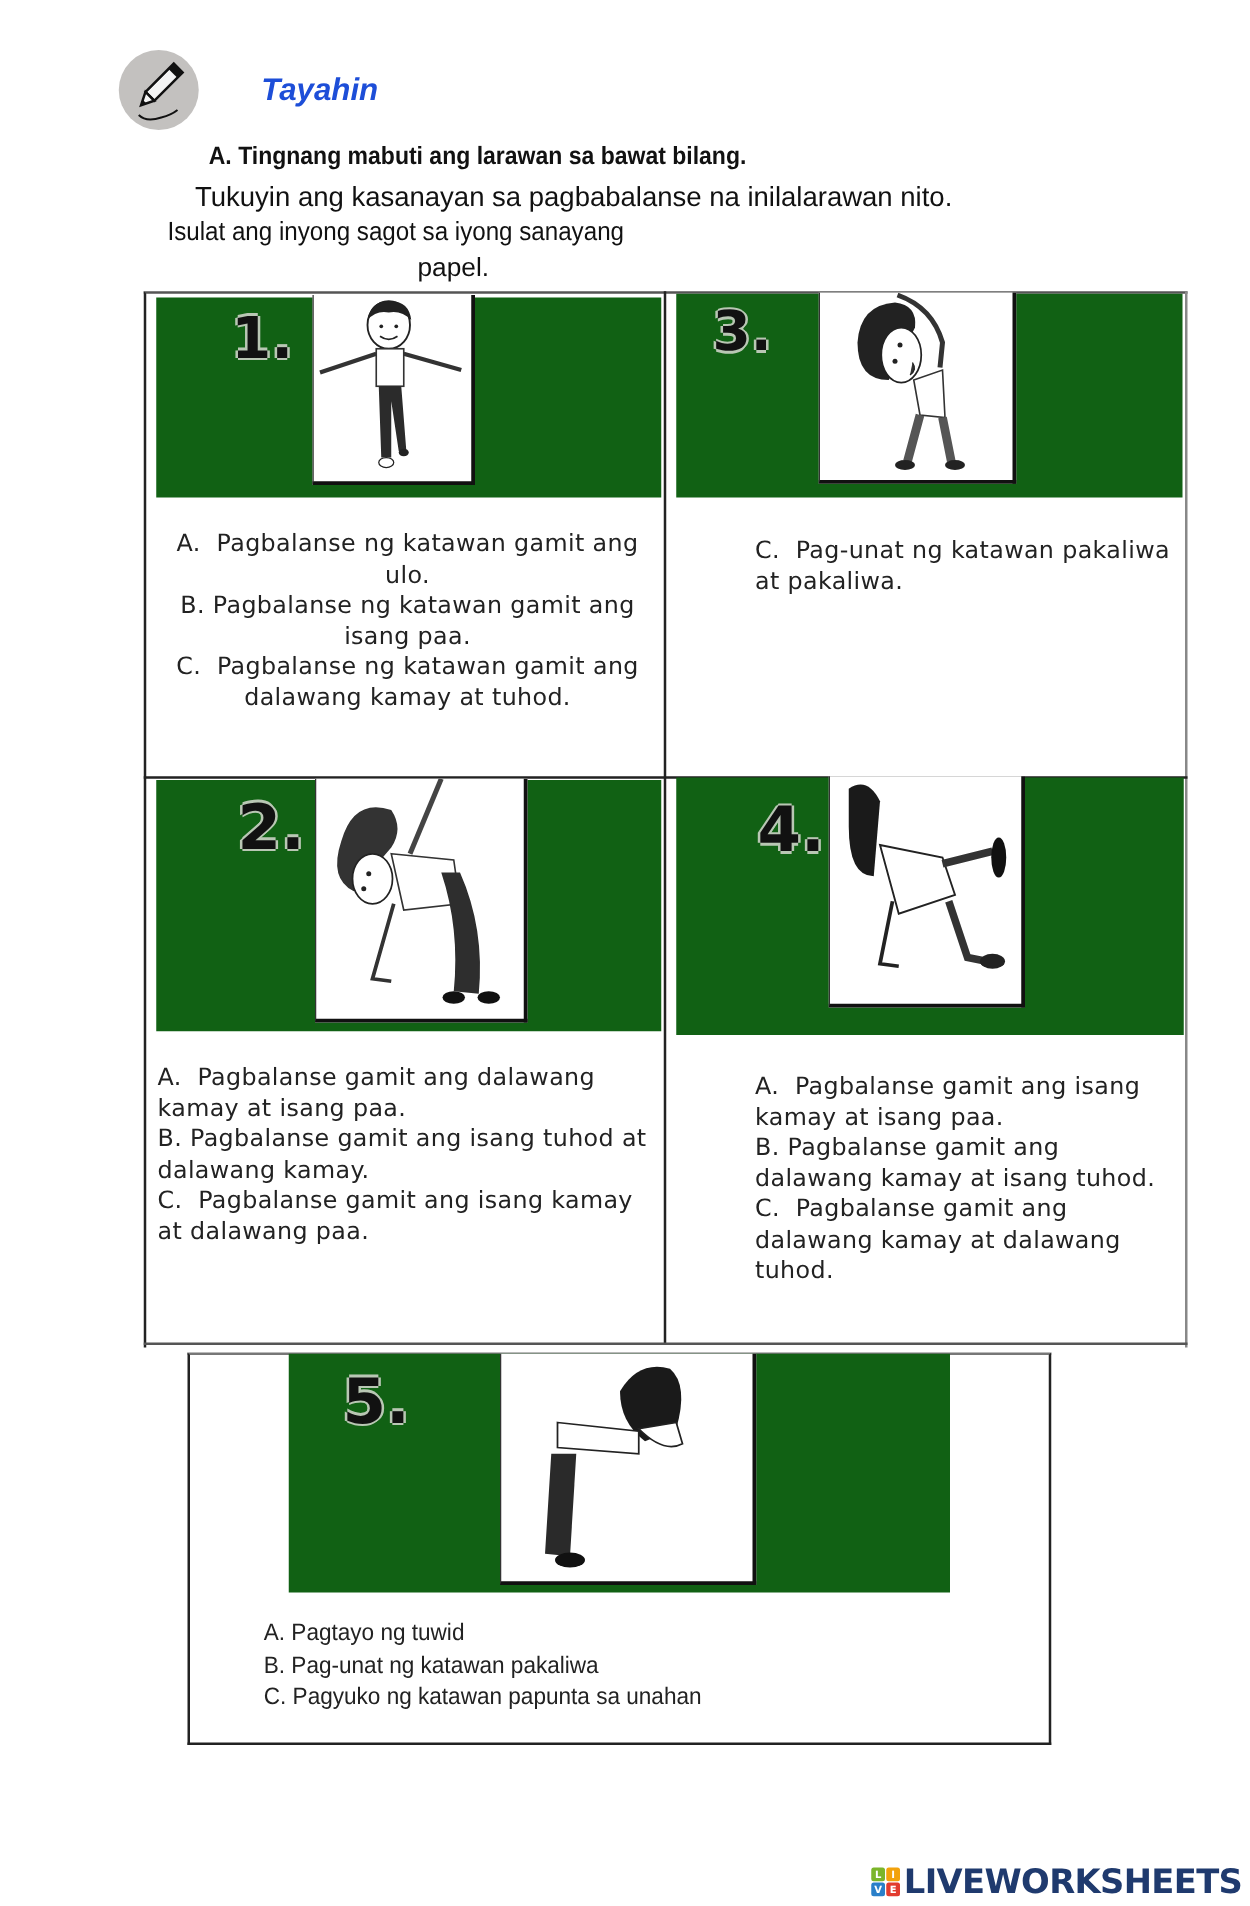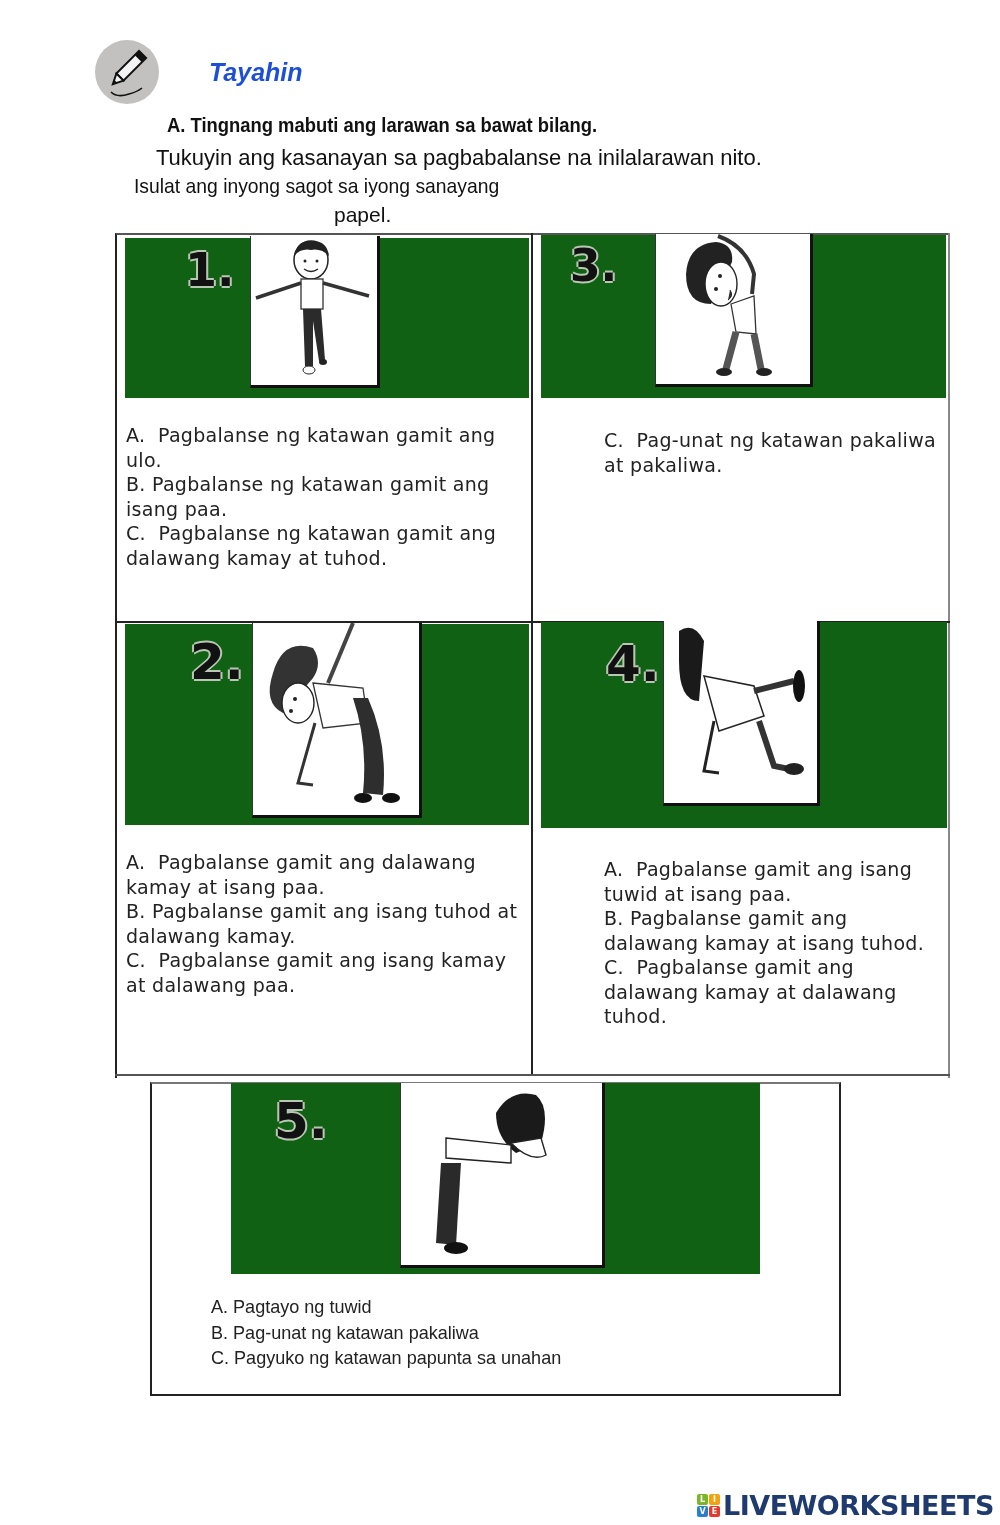--- a/index.html
+++ b/index.html
@@ -72,21 +72,21 @@
     <circle cx="54" cy="25" r="1.5" fill="#222"></circle>
       <circle cx="66" cy="25" r="1.5" fill="#222"></circle>
     <path d="M 53 33 Q 60 38 67 33" fill="none" stroke="#222" stroke-width="1.3"></path>
     <rect x="50" y="43" width="22" height="30" fill="#fff" stroke="#333" stroke-width="1.3"></rect>
     <path d="M 50 47 L 5 62 M 72 47 L 118 60" stroke="#333" stroke-width="3.5" fill="none"></path>
     <path d="M 52 73 L 54 130 L 62 130 L 62 85 L 68 125 L 74 124 L 70 73 Z" fill="#2b2b2b"></path>
     <ellipse cx="58" cy="134" rx="6" ry="4" fill="#fff" stroke="#222"></ellipse>
     <ellipse cx="72" cy="126" rx="4" ry="3" fill="#222"></ellipse>
   </svg>
 </div>
-<div class="opts" style="left:126px; top:423px; width:400px;">
+<div class="opts" style="left:126px; top:423px; width:400px;text-align:center;">
   <div>A.  Pagbalanse ng katawan gamit ang ulo.</div>
   <div>B. Pagbalanse ng katawan gamit ang isang paa.</div>
   <div>C.  Pagbalanse ng katawan gamit ang dalawang kamay at tuhod.</div>
 </div>
 
 <div class="banner" style="left:541px; top:235px; width:405px; height:163px;"></div>
 <div class="num" style="left:570px; top:240px; font-size:44px;">3.</div>
 <div class="photo" style="left:655px; top:234px; width:158px; height:153px;">
   <svg width="154" height="149" viewBox="0 0 154 149">
     <path d="M 30 40 Q 32 10 60 8 Q 78 10 76 28 L 55 70 Q 30 70 30 40 Z" fill="#222"></path>
@@ -133,21 +133,21 @@
   <svg width="153" height="181" viewBox="0 0 153 181">
     <path d="M 15 10 Q 30 0 40 20 L 35 80 Q 15 80 15 40 Z" fill="#1a1a1a"></path>
     <path d="M 40 55 L 90 65 L 100 95 L 55 110 Z" fill="#fff" stroke="#222" stroke-width="1.5"></path>
     <path d="M 50 100 L 40 150 L 55 152" stroke="#222" stroke-width="3" fill="none"></path>
     <path d="M 90 70 L 130 60 M 95 100 L 110 145 L 135 150" stroke="#333" stroke-width="6" fill="none"></path>
     <ellipse cx="135" cy="65" rx="6" ry="16" fill="#111"></ellipse>
     <ellipse cx="130" cy="148" rx="10" ry="6" fill="#222"></ellipse>
   </svg>
 </div>
 <div class="opts" style="left:604px; top:857px; width:340px;">
-  <div>A.  Pagbalanse gamit ang isang tuwid at isang paa.</div>
+  <div>A.  Pagbalanse gamit ang isang kamay at isang paa.</div>
   <div>B. Pagbalanse gamit ang dalawang kamay at isang tuhod.</div>
   <div>C.  Pagbalanse gamit ang dalawang kamay at dalawang tuhod.</div>
 </div>
 
 <div class="box5"></div>
 <div class="banner" style="left:231px; top:1083px; width:529px; height:191px;"></div>
 <div class="num" style="left:274px; top:1092px; font-size:50px;">5.</div>
 <div class="photo" style="left:400px; top:1083px; width:205px; height:185px;">
   <svg width="201" height="181" viewBox="0 0 201 181">
     <path d="M 95 30 Q 110 5 135 12 Q 150 25 140 60 L 115 70 Q 95 55 95 30 Z" fill="#1a1a1a"></path>

